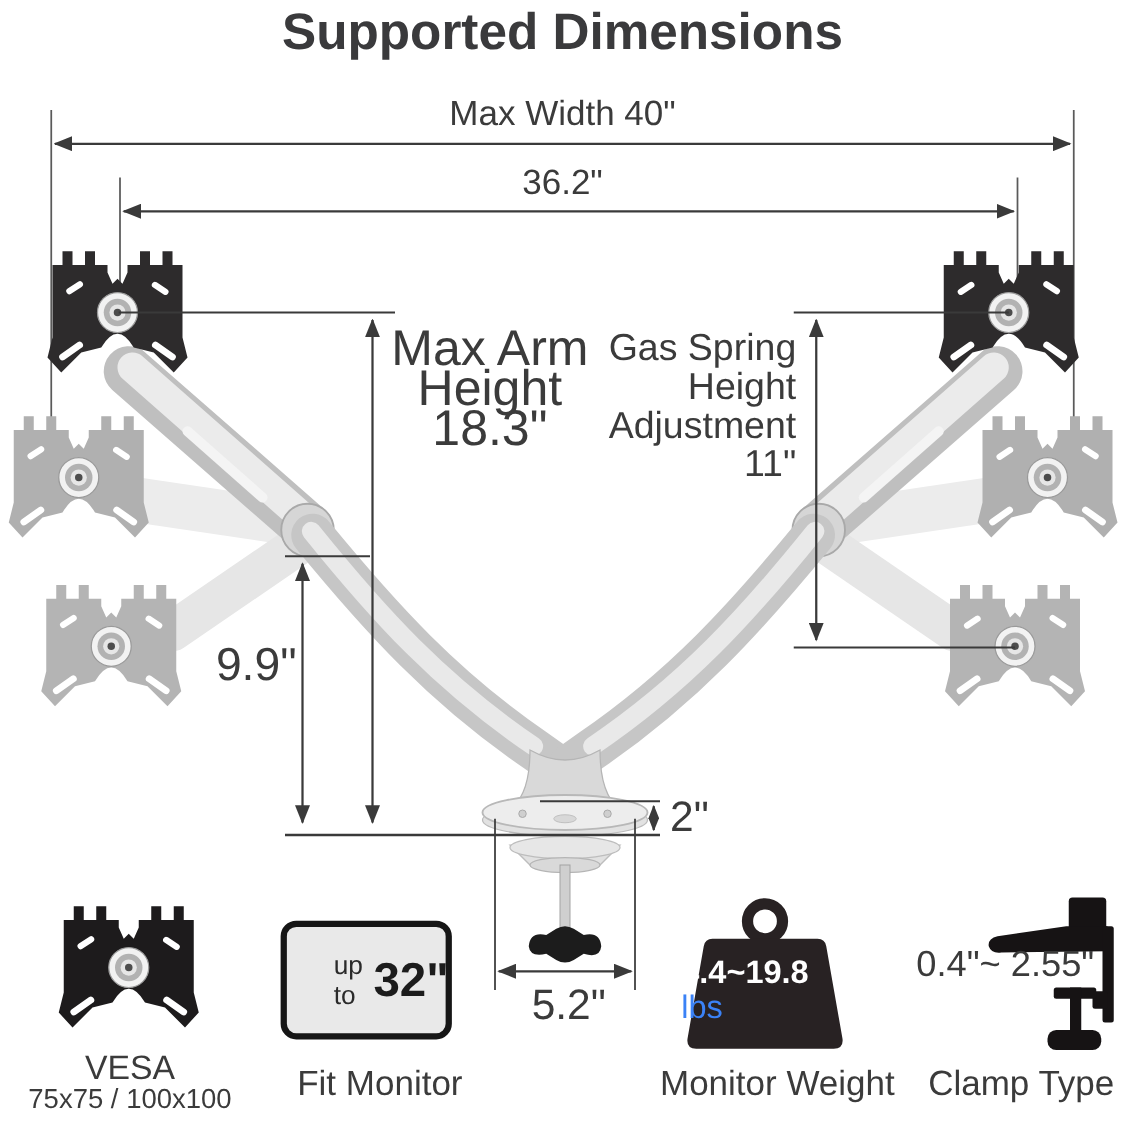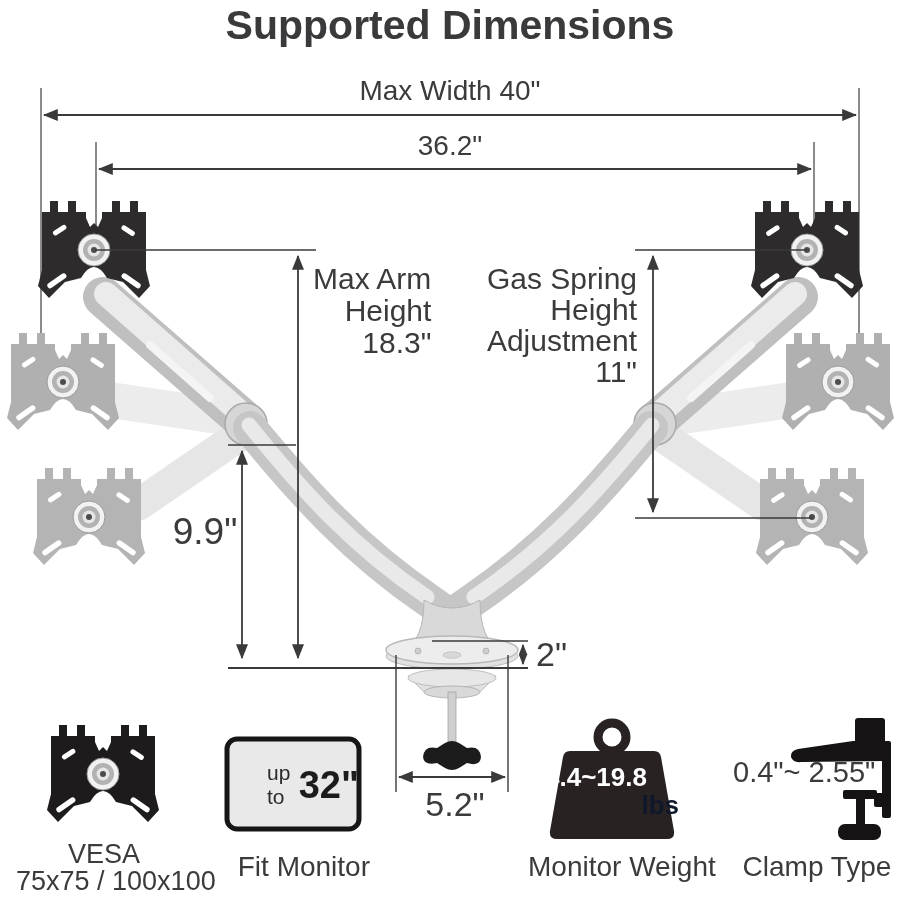--- a/index.html
+++ b/index.html
@@ -4,39 +4,39 @@
 <style>
   html,body{margin:0;padding:0;background:#ffffff;}
   #stage{position:relative;width:900px;height:900px;background:#ffffff;overflow:hidden;
          font-family:"Liberation Sans",sans-serif;color:#3b3b3b;}
   #diagram{position:absolute;left:0;top:0;}
   .lbl{position:absolute;color:#3b3b3b;white-space:nowrap;}
   #title{left:0;right:0;top:2px;text-align:center;font-size:41px;font-weight:bold;
          color:#3a3a3c;letter-spacing:0px;}
   #lbl-maxwidth{left:0;right:0;top:75px;text-align:center;font-size:28px;}
   #lbl-span36{left:0;right:0;top:130px;text-align:center;font-size:28px;}
-  #lbl-maxarm{left:313px;top:263px;font-size:30px;line-height:32px;text-align:right;}
+  #lbl-maxarm{left:313px;top:263px;font-size:40px;line-height:32px;text-align:center;}
   #lbl-gas{left:420px;width:217px;top:263px;font-size:30px;line-height:31px;text-align:right;}
   #lbl-99{left:150px;width:110px;top:511px;font-size:37px;text-align:center;}
   #lbl-2{left:536px;top:635px;font-size:34px;}
   #lbl-52{left:396px;width:118px;top:785px;font-size:34px;text-align:center;}
   #lbl-vesa-t{left:38px;width:132px;top:839px;font-size:27px;text-align:center;}
-  #lbl-vesa-s{left:16px;width:176px;top:866px;font-size:27px;text-align:center;}
+  #lbl-vesa-s{left:16px;width:176px;top:866px;font-size:22px;text-align:center;}
   #lbl-fit{left:222px;width:148px;top:851px;font-size:28px;text-align:right;}
   #lbl-weight{left:528px;width:176px;top:851px;font-size:28px;text-align:center;}
   #lbl-clamp{left:733px;width:168px;top:851px;font-size:28px;text-align:center;}
   #lbl-clamp-range{left:733px;width:155px;top:756px;font-size:29px;text-align:left;}
   #monitor-text{left:227px;top:750px;width:132px;height:70px;display:flex;
                 align-items:center;justify-content:center;gap:7px;position:absolute;}
   #monitor-text .upto{font-size:21px;color:#2a2a2a;margin-left:40px;}
   #monitor-text .size{font-size:38px;font-weight:bold;color:#1c1c1c;}
   #weight-range{left:545px;width:134px;top:762px;font-size:26px;font-weight:bold;
                 color:#ffffff;text-align:left;}
-  #weight-unit{left:545px;width:134px;top:790px;font-size:26px;font-weight:bold;
-               color:#0f172a;text-align:right;}
+  #weight-unit{left:545px;width:134px;top:790px;font-size:26px;font-weight:normal;
+               color:#3b82f6;text-align:left;}
 </style>
 </head>
 <body>
 
 <div id="stage">
 
   <svg id="diagram" width="900" height="900" viewBox="0 0 900 900" xmlns="http://www.w3.org/2000/svg">
     <defs>
       <marker id="ah" viewBox="0 0 10 8" refX="9.2" refY="4" markerWidth="15" markerHeight="12" orient="auto-start-reverse" markerUnits="userSpaceOnUse">
         <path d="M0,0 L10,4 L0,8 Z" fill="#3a3a3a"></path>

